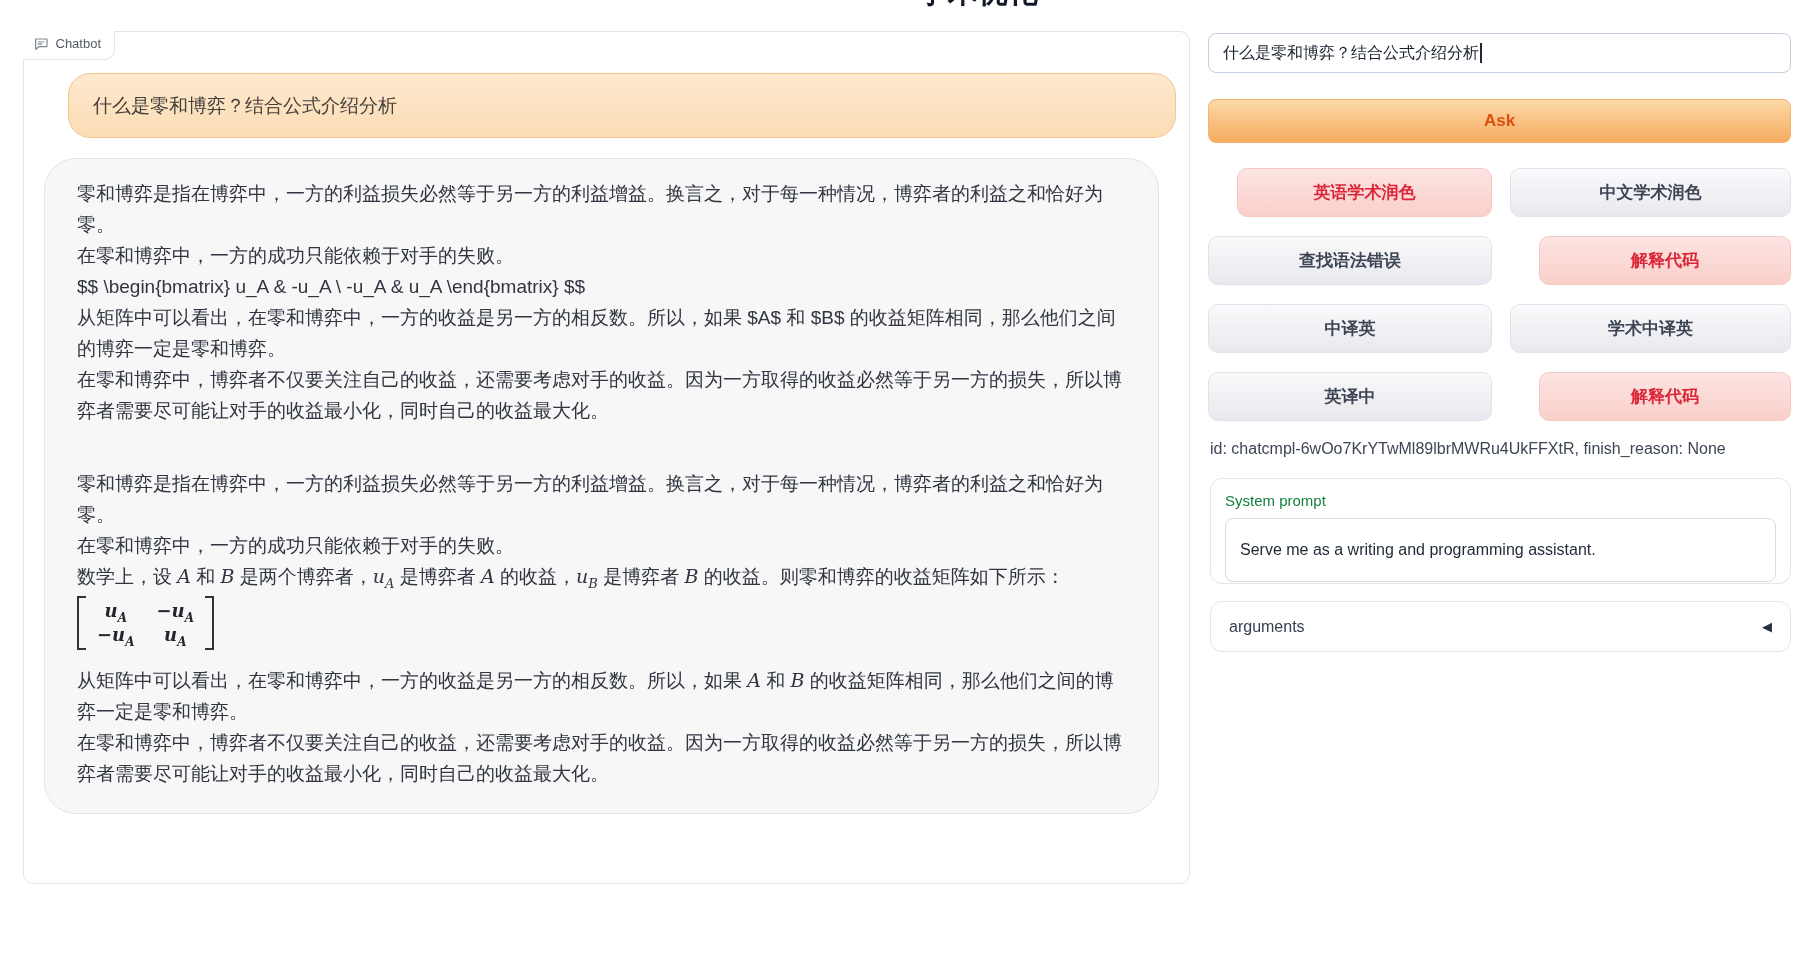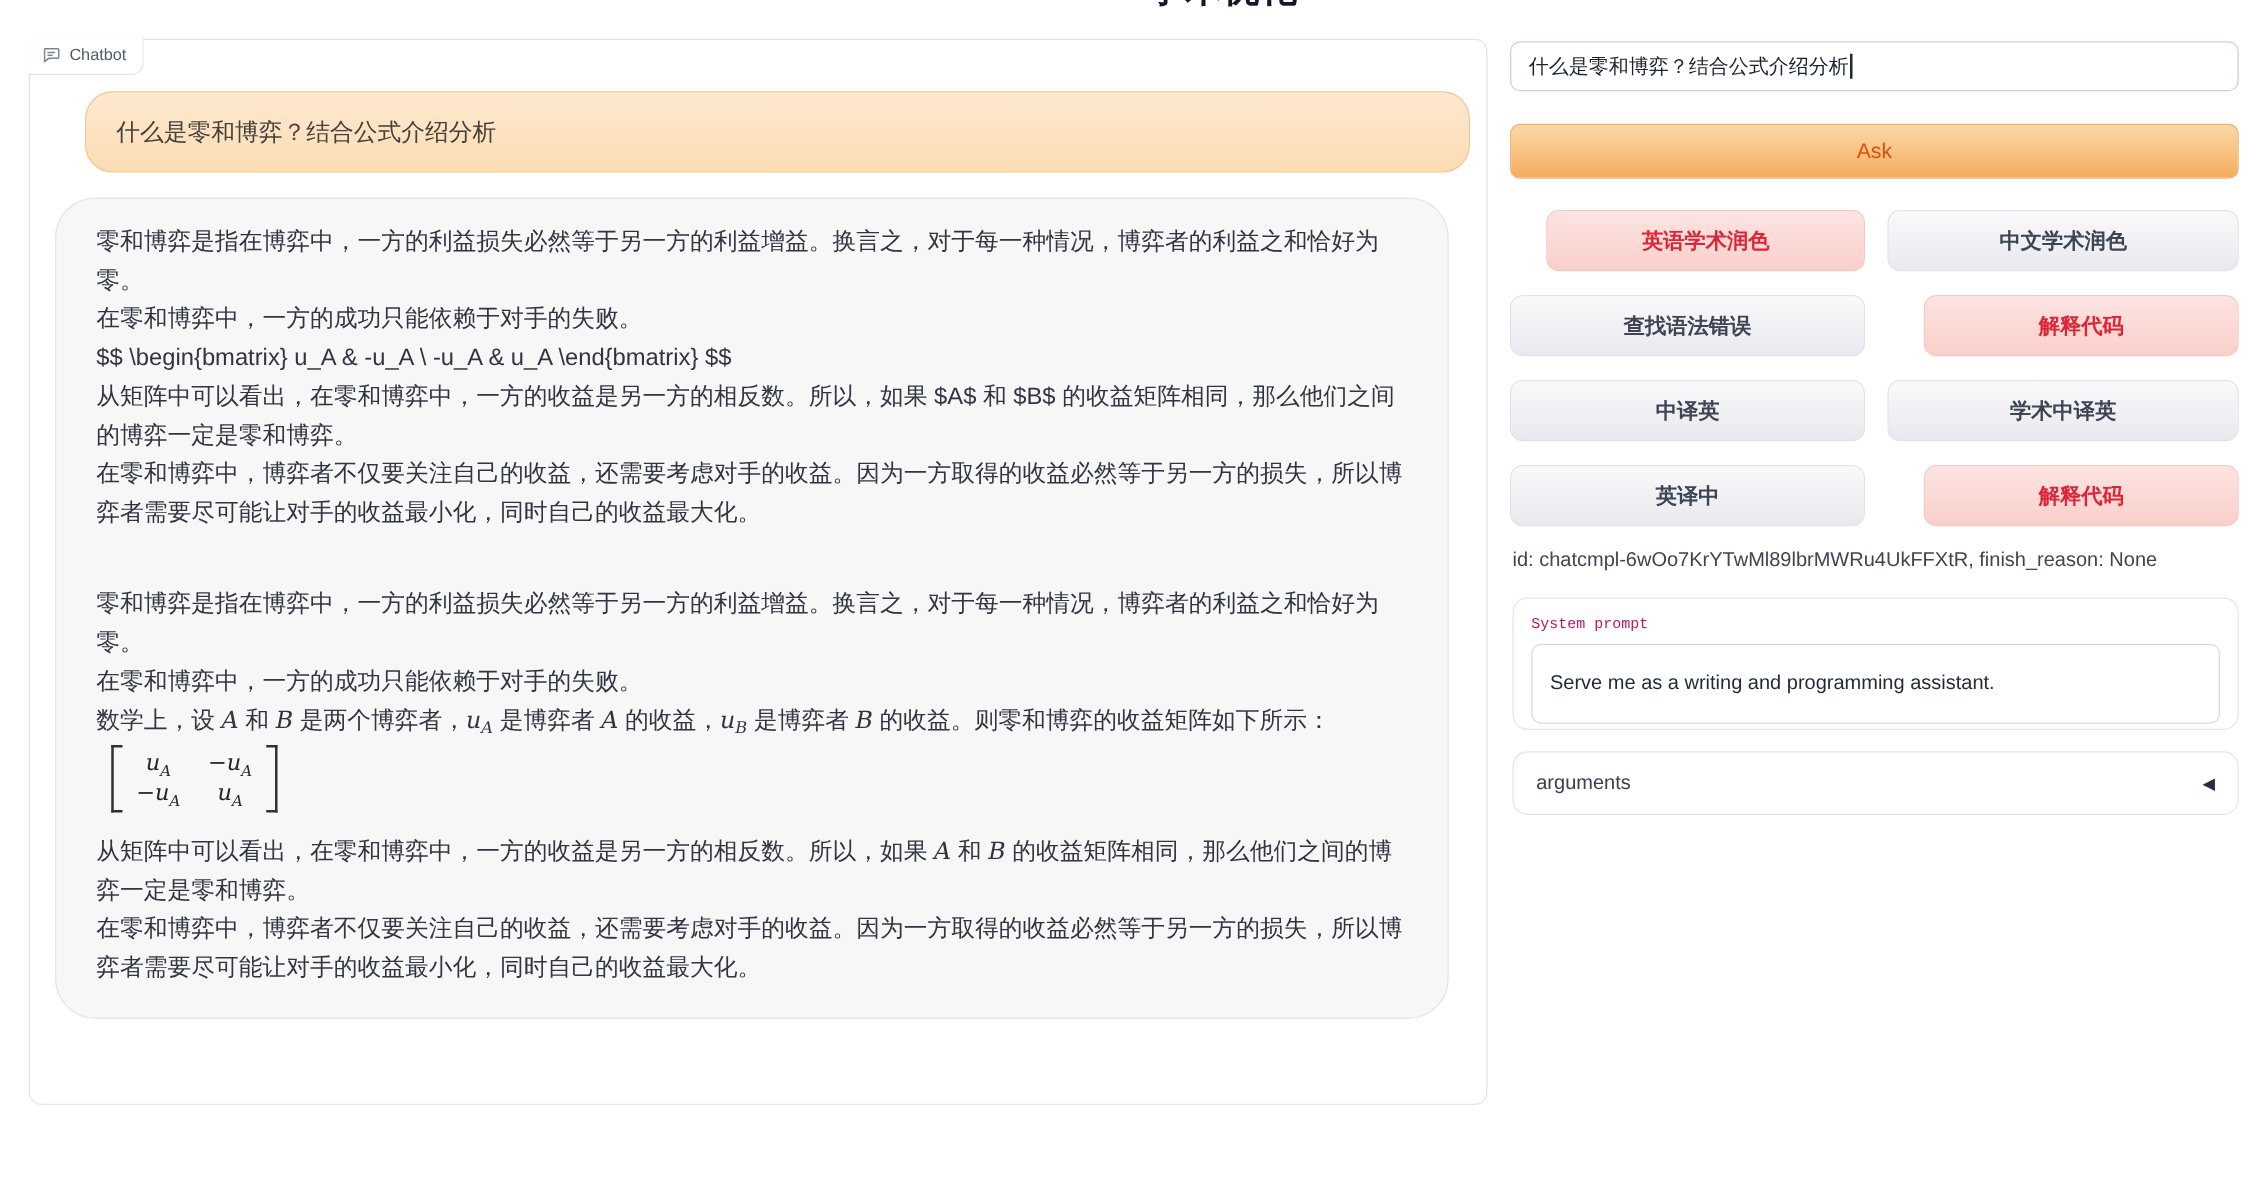--- a/index.html
+++ b/index.html
@@ -44,21 +44,21 @@
     padding:19px 30px 24px 32px;
     font-size:19px;line-height:31px;color:#303540;
   }
   .chat-line{min-height:31px;}
   .block-gap{height:42px;}
   
   .mi{font-family:"DejaVu Serif","Liberation Serif",serif;font-style:italic;}
   .mi i{font-style:italic;}
   .mi sub{font-size:13px;line-height:0;}
   
-  .matrix-row{margin:4px 0 6px 12px;}
+  .matrix-row{margin:4px 0 6px 0;font-weight:bold;}
   .matrix{display:inline-flex;align-items:stretch;}
   .mbl{width:7px;border:2px solid #2F3239;border-right:none;}
   .mbr{width:7px;border:2px solid #2F3239;border-left:none;}
   .cells{
     display:grid;grid-template-columns:auto auto;column-gap:22px;row-gap:0;
     padding:3px 11px;align-items:center;
   }
   .cell{
     text-align:center;font-family:"DejaVu Serif","Liberation Serif",serif;
     font-style:italic;font-size:18px;line-height:24px;color:#23262d;
@@ -69,21 +69,21 @@
     position:absolute;left:1208px;top:33px;width:583px;height:40px;box-sizing:border-box;
     background:#fff;border:1.5px solid #C3D0DF;border-radius:8px;
     display:flex;align-items:center;padding:0 14px;
     font-size:16px;color:#1A2230;cursor:text;
   }
   .caret{display:inline-block;width:1.5px;height:20px;background:#1F2937;margin-left:1px;}
   .ask-btn{
     position:absolute;left:1208px;top:99px;width:583px;height:44px;box-sizing:border-box;
     border:1px solid #F2B26A;border-radius:8px;
     background:linear-gradient(180deg,#FCD9A8 0%,#F5AB5F 100%);
-    color:#D9510D;font-size:17px;font-weight:normal;
+    color:#D9510D;font-size:17px;font-weight:bold;
     display:flex;align-items:center;justify-content:center;cursor:pointer;
     font-family:inherit;
   }
   .qgrid{
     position:absolute;left:1208px;top:168px;width:583px;
     display:grid;grid-template-columns:284px 281px;column-gap:18px;row-gap:19px;
   }
   .qb{
     height:49px;border-radius:10px;box-sizing:border-box;
     display:flex;align-items:center;justify-content:center;
@@ -99,21 +99,21 @@
   }
   .status-line{
     position:absolute;left:1210px;top:440px;width:581px;
     font-size:16px;color:#3D4554;
   }
   .sys-card{
     position:absolute;left:1210px;top:478px;width:581px;height:106px;box-sizing:border-box;
     background:#fff;border:1.5px solid #E3E5EA;border-radius:12px;
     padding:13px 14px;
   }
-  .sys-label{font-size:12px;color:#be185d;font-family:Liberation Mono, monospace;}
+  .sys-label{font-size:15px;color:#15803d;}
   .sys-input{
     margin-top:9px;height:64px;box-sizing:border-box;
     border:1.5px solid #D6DBE3;border-radius:8px;background:#fff;
     display:flex;align-items:center;padding:0 14px;
     font-size:16px;color:#1F2937;cursor:text;
   }
   .accordion{
     position:absolute;left:1210px;top:601px;width:581px;height:51px;box-sizing:border-box;
     background:#fff;border:1.5px solid #E3E5EA;border-radius:12px;
     display:flex;align-items:center;justify-content:space-between;

